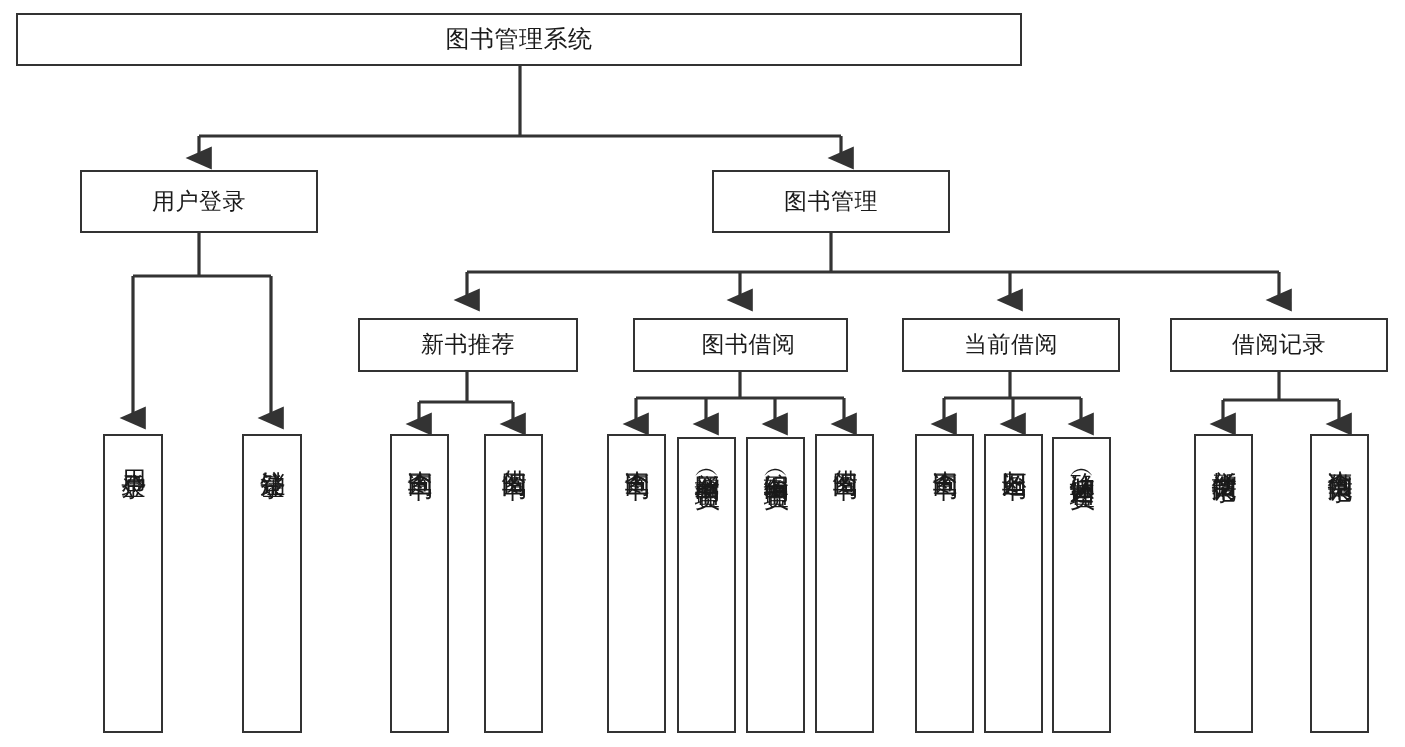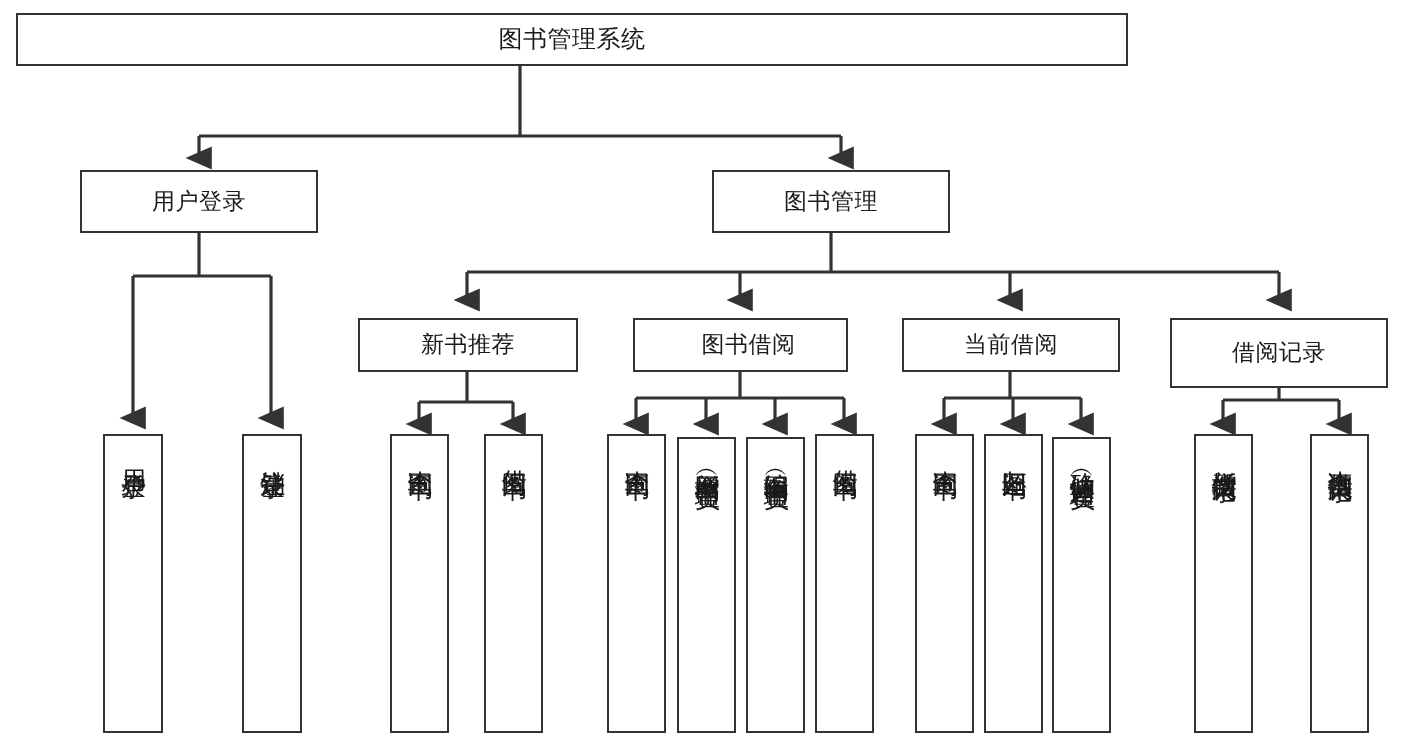--- a/index.html
+++ b/index.html
@@ -121,41 +121,41 @@
       <path d="M1013,398 L1013,424" marker-end="url(#arrow)"></path>
       <path d="M1081,398 L1081,424" marker-end="url(#arrow)"></path>
 
       <path d="M1279,372 L1279,400"></path>
       <path d="M1223,400 L1339,400"></path>
       <path d="M1223,400 L1223,424" marker-end="url(#arrow)"></path>
       <path d="M1339,400 L1339,424" marker-end="url(#arrow)"></path>
     </g>
   </svg>
 
-  <div class="node root horizontal" style="left:16px; top:13px; width:1112px; height:53px;align-items:center;">
+  <div class="node root horizontal" style="left:16px; top:13px; width:1006px; height:53px;align-items:center;">
     <span class="node-label">图书管理系统</span>
   </div>
 
   <div class="node horizontal" style="left:80px; top:170px; width:238px; height:63px;">
     <span class="node-label">用户登录</span>
   </div>
   <div class="node horizontal" style="left:712px; top:170px; width:238px; height:63px;">
     <span class="node-label">图书管理</span>
   </div>
 
   <div class="node horizontal" style="left:358px; top:318px; width:220px; height:54px;">
     <span class="node-label">新书推荐</span>
   </div>
   <div class="node horizontal" style="left:633px; top:318px; width:215px; height:54px;padding-left:16px;">
     <span class="node-label">图书借阅</span>
   </div>
   <div class="node horizontal" style="left:902px; top:318px; width:218px; height:54px;text-align:right;">
     <span class="node-label">当前借阅</span>
   </div>
-  <div class="node horizontal" style="left:1170px; top:318px; width:218px; height:70px;">
+  <div class="node horizontal" style="left:1170px; top:318px; width:218px; height:54px;">
     <span class="node-label">借阅记录</span>
   </div>
 
   <div class="node vertical" style="left:103px; top:434px; width:60px; height:299px;">
     <span class="node-label">用户登录</span>
   </div>
   <div class="node vertical" style="left:242px; top:434px; width:60px; height:299px;">
     <span class="node-label">注销登录</span>
   </div>
 

